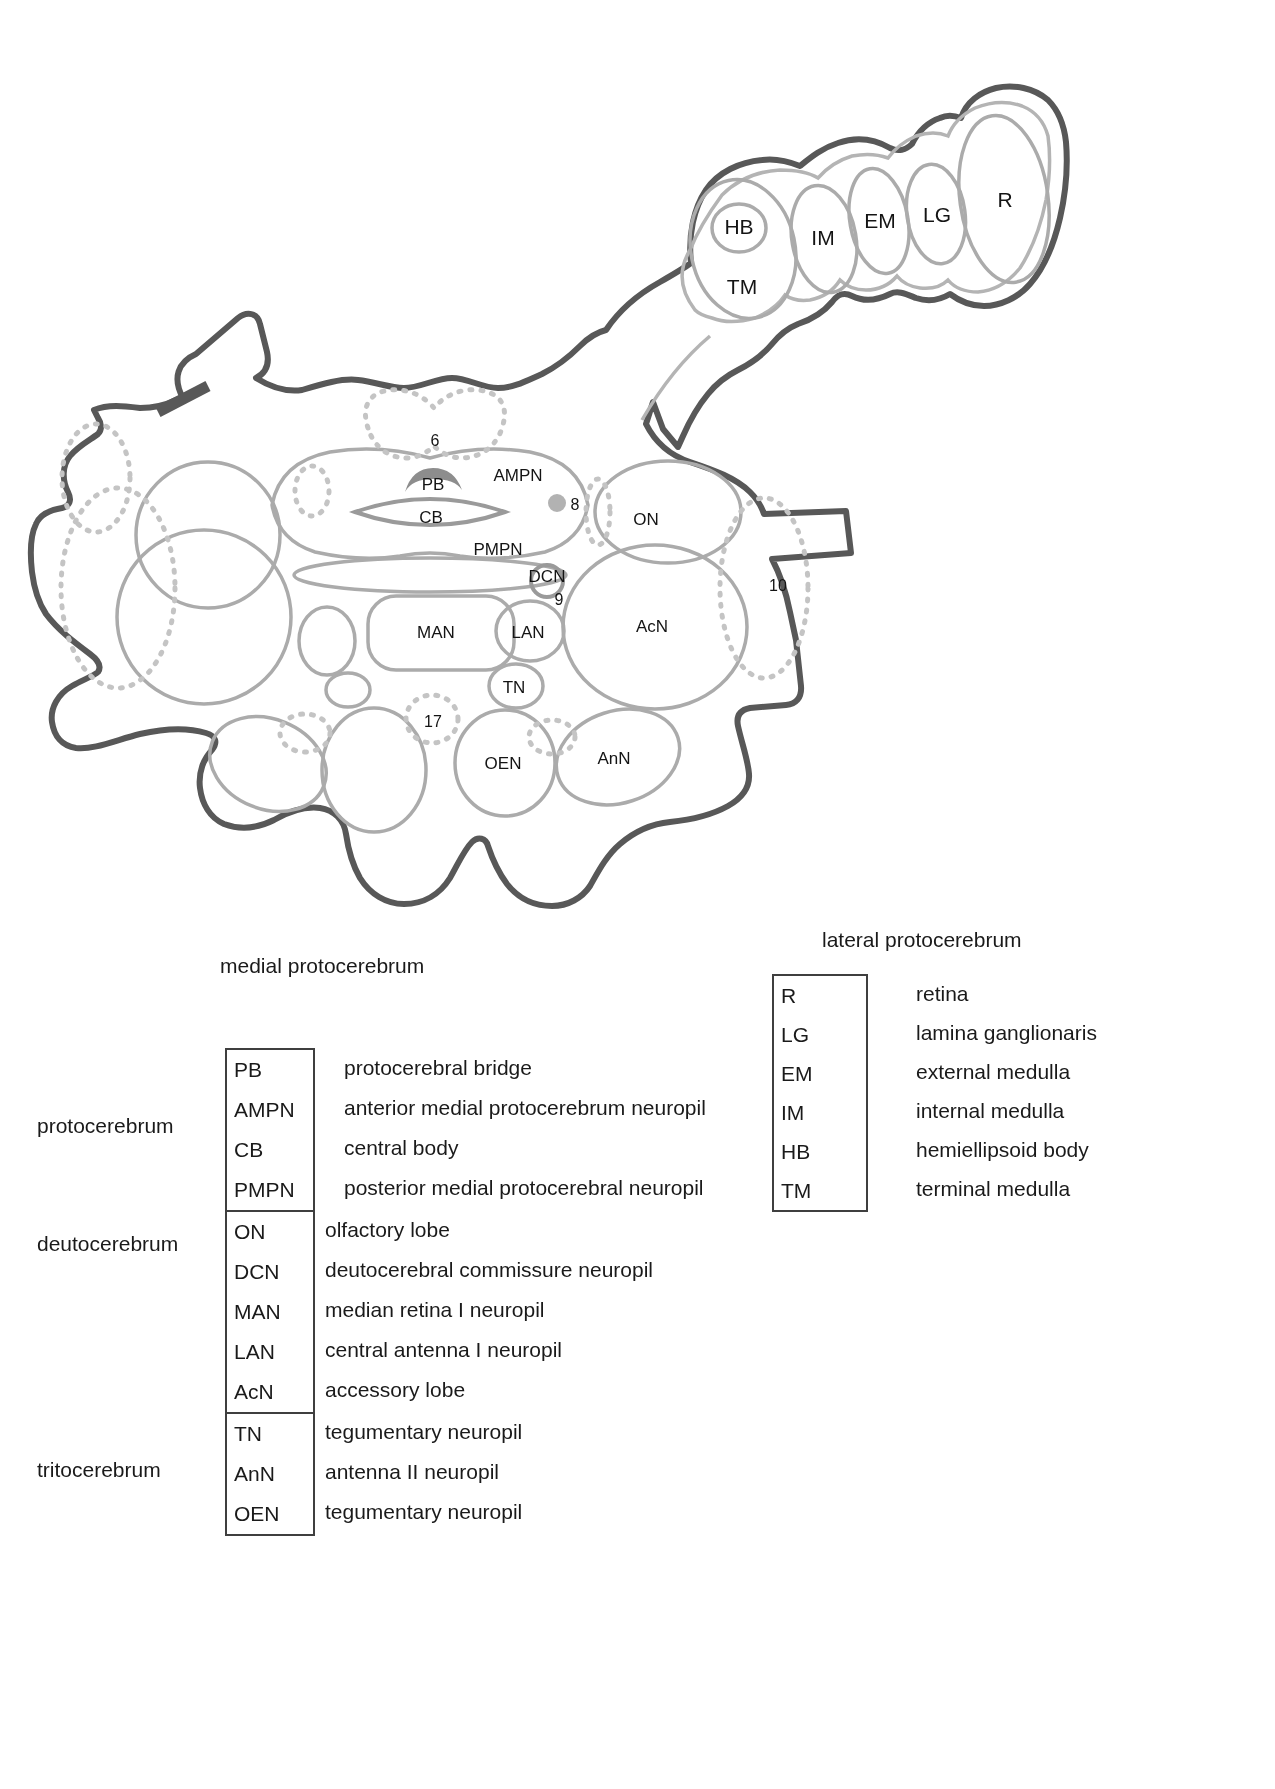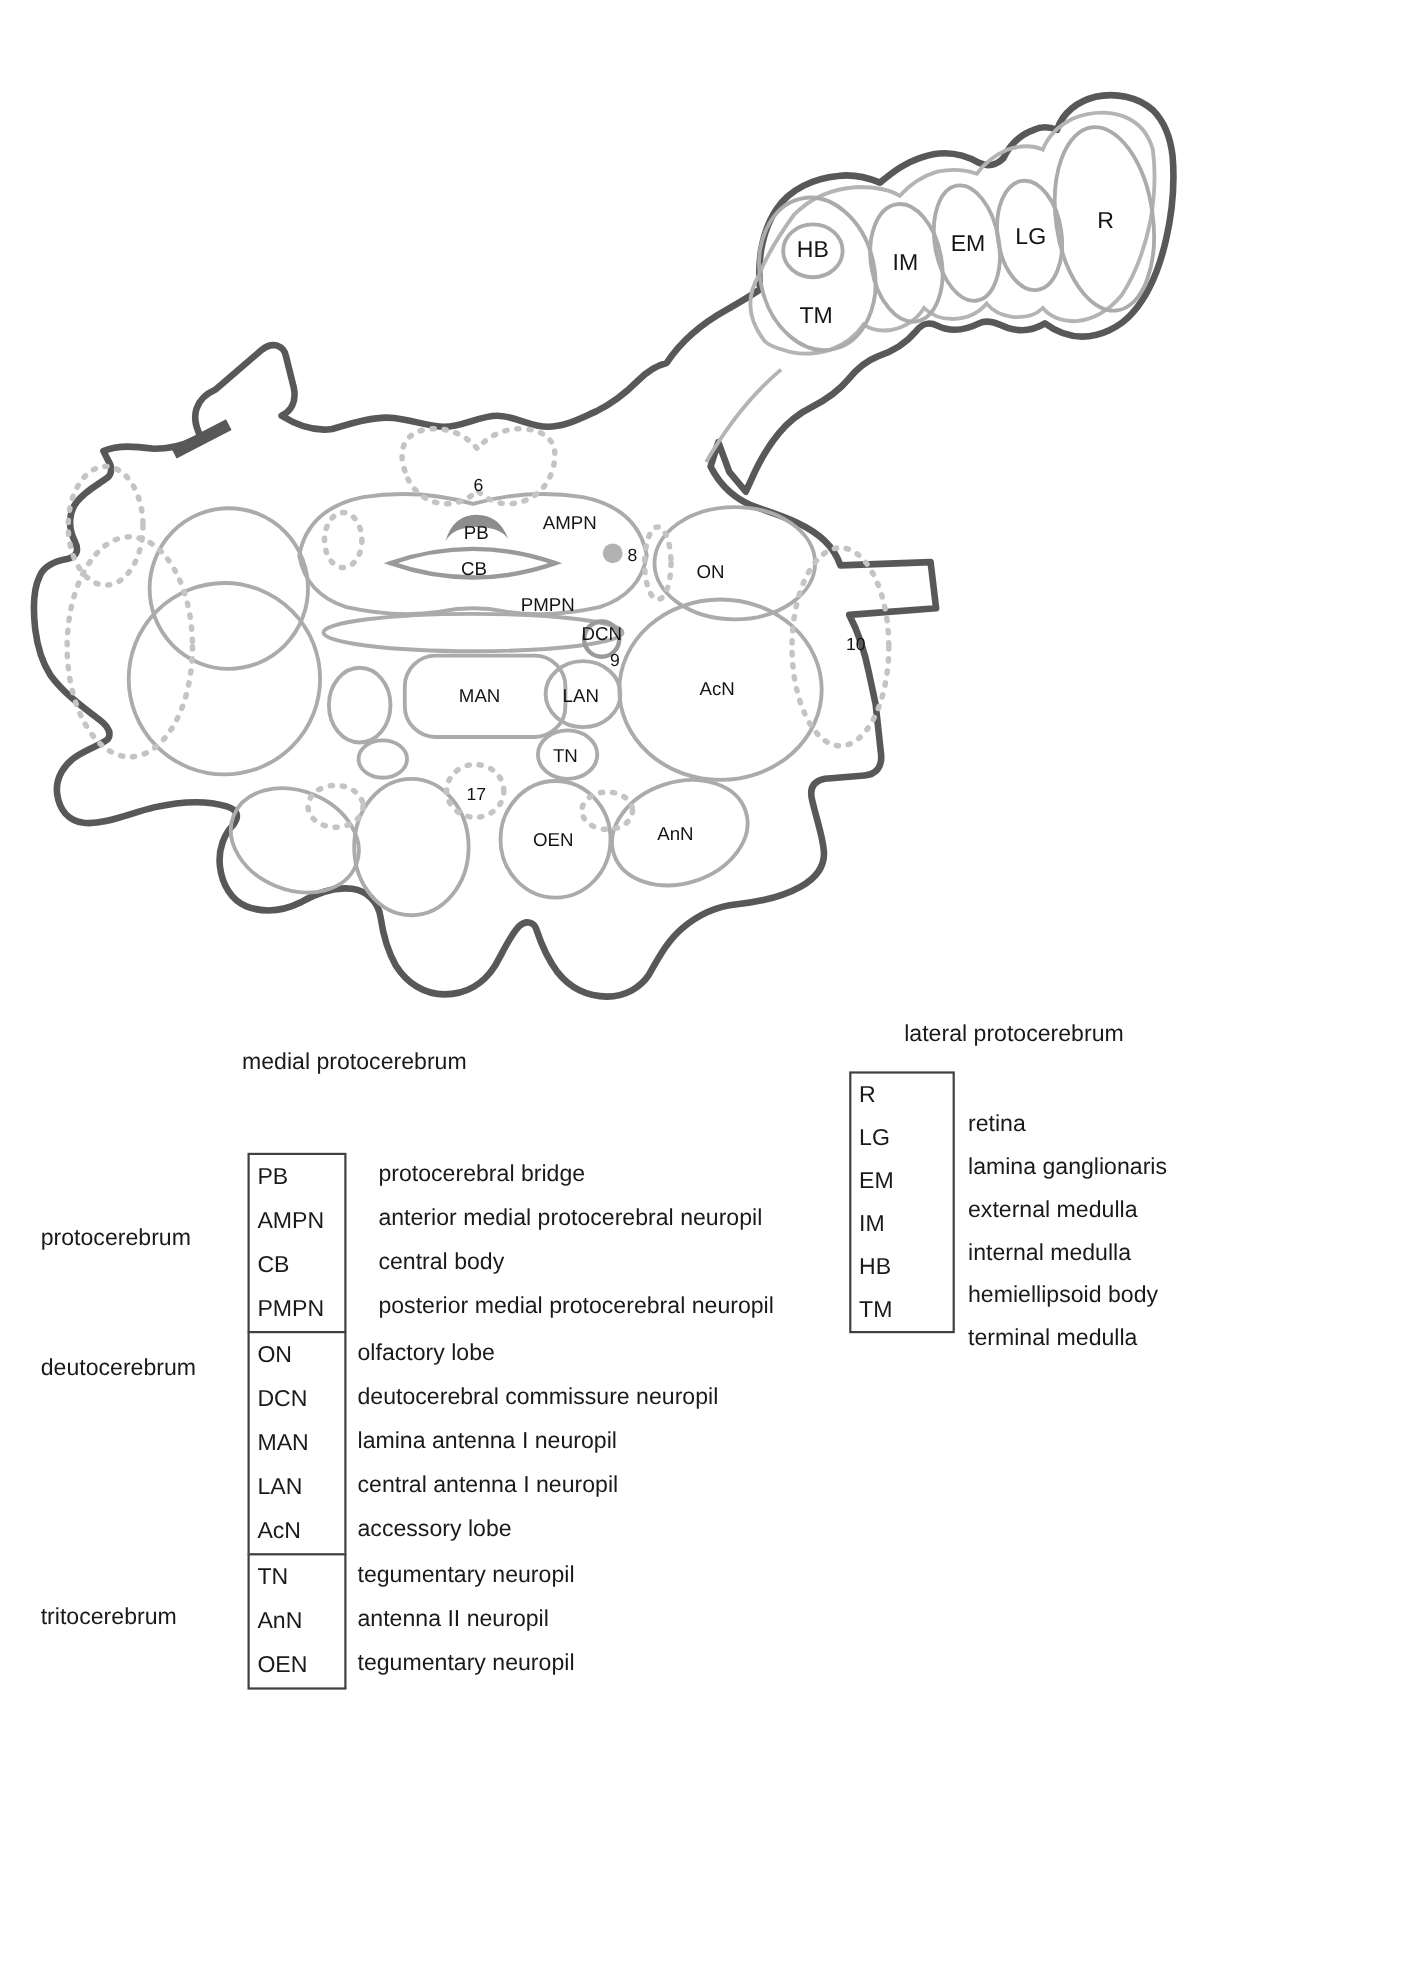--- a/index.html
+++ b/index.html
@@ -178,21 +178,21 @@
   <div class="legend-title" style="left:775px; top:928px;margin-left:47px;">lateral protocerebrum</div>
 
   <div class="abbr-box rh39" style="left:772px; top:974px; width:96px;">
     <div class="row">R</div>
     <div class="row">LG</div>
     <div class="row">EM</div>
     <div class="row">IM</div>
     <div class="row">HB</div>
     <div class="row">TM</div>
   </div>
-  <div class="descs rh39" style="left:880px; top:974px;margin-top:28px;">
+  <div class="descs rh39" style="left:916px; top:974px;">
     <div class="row">retina</div>
     <div class="row">lamina ganglionaris</div>
     <div class="row">external medulla</div>
     <div class="row">internal medulla</div>
     <div class="row">hemiellipsoid body</div>
     <div class="row">terminal medulla</div>
   </div>
 
   <div class="legend-title" style="left:220px; top:954px;">medial protocerebrum</div>
 
@@ -201,36 +201,36 @@
   <div class="side-label" style="left:37px; top:1458px;">tritocerebrum</div>
 
   <div class="abbr-box rh40" style="left:225px; top:1048px; width:90px;">
     <div class="row">PB</div>
     <div class="row">AMPN</div>
     <div class="row">CB</div>
     <div class="row">PMPN</div>
   </div>
   <div class="descs rh40" style="left:344px; top:1048px;">
     <div class="row">protocerebral bridge</div>
-    <div class="row">anterior medial protocerebral neuropil</div>
+    <div class="row">anterior medial protocerebrum neuropil</div>
     <div class="row">central body</div>
     <div class="row">posterior medial protocerebral neuropil</div>
   </div>
 
   <div class="abbr-box rh40" style="left:225px; top:1210px; width:90px;">
     <div class="row">ON</div>
     <div class="row">DCN</div>
     <div class="row">MAN</div>
     <div class="row">LAN</div>
     <div class="row">AcN</div>
   </div>
   <div class="descs rh40" style="left:325px; top:1210px;">
     <div class="row">olfactory lobe</div>
     <div class="row">deutocerebral commissure neuropil</div>
-    <div class="row">lamina antenna I neuropil</div>
+    <div class="row">median retina I neuropil</div>
     <div class="row">central antenna I neuropil</div>
     <div class="row">accessory lobe</div>
   </div>
 
   <div class="abbr-box rh40" style="left:225px; top:1412px; width:90px;">
     <div class="row">TN</div>
     <div class="row">AnN</div>
     <div class="row">OEN</div>
   </div>
   <div class="descs rh40" style="left:325px; top:1412px;">

